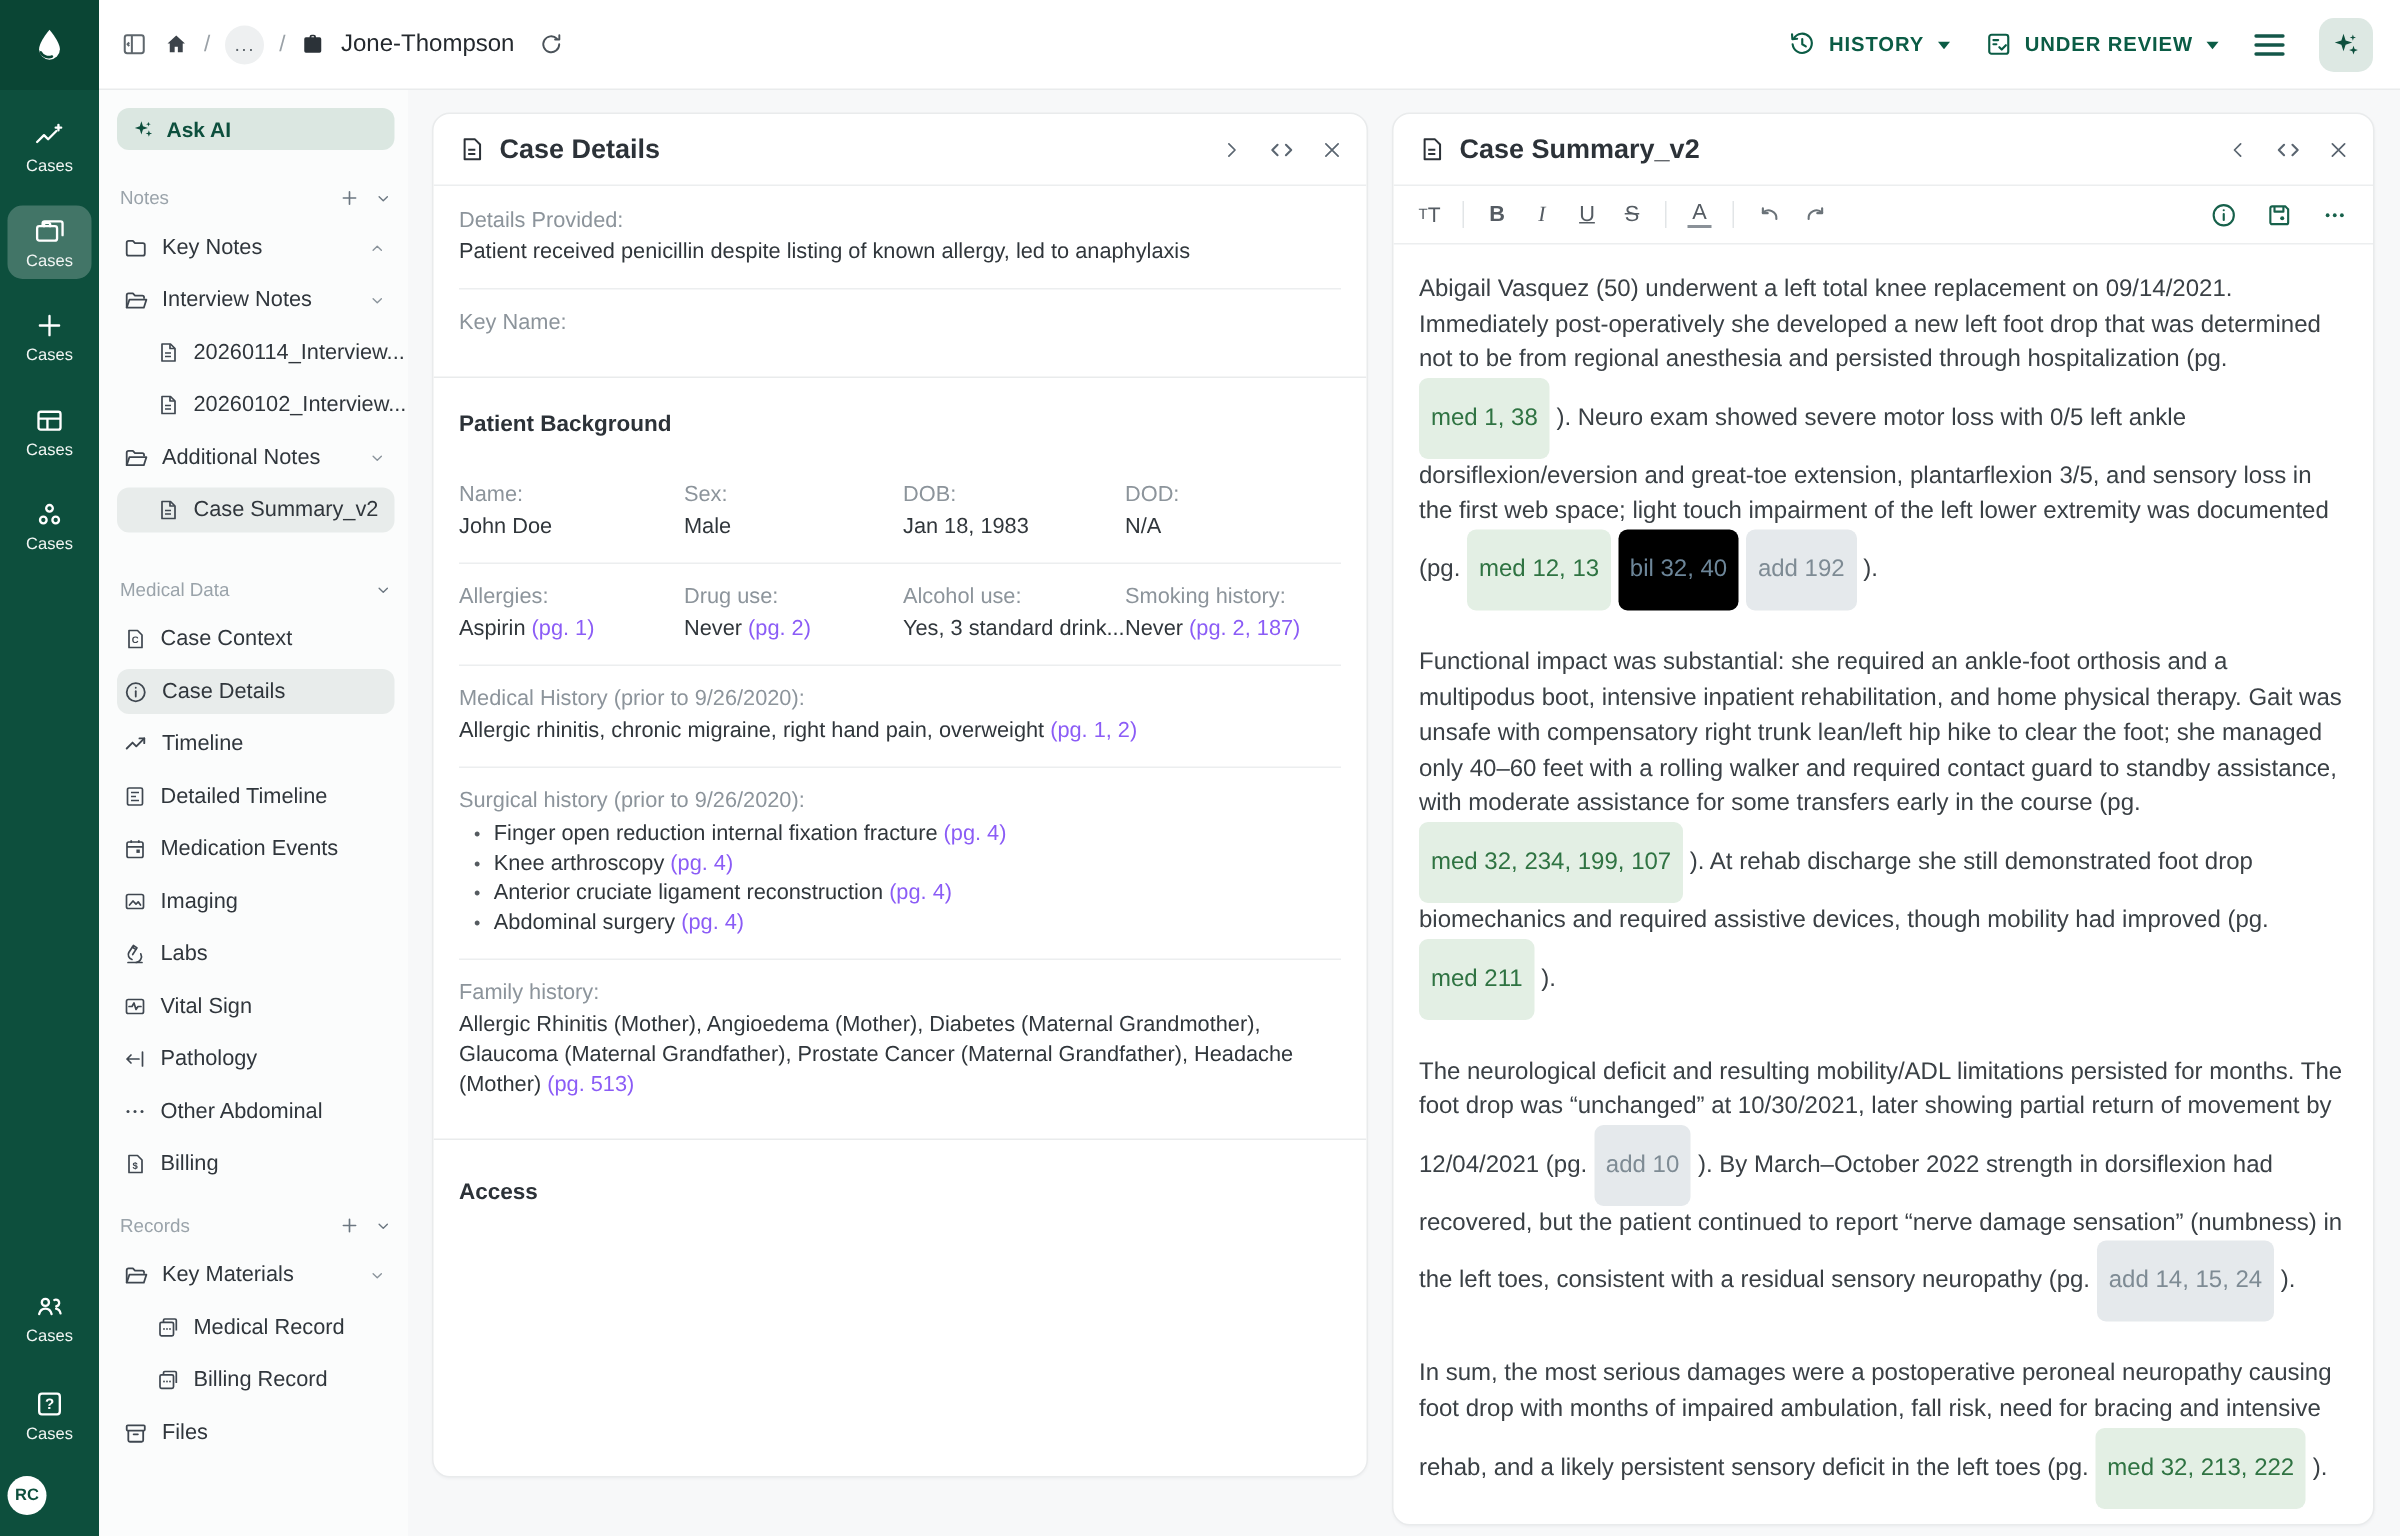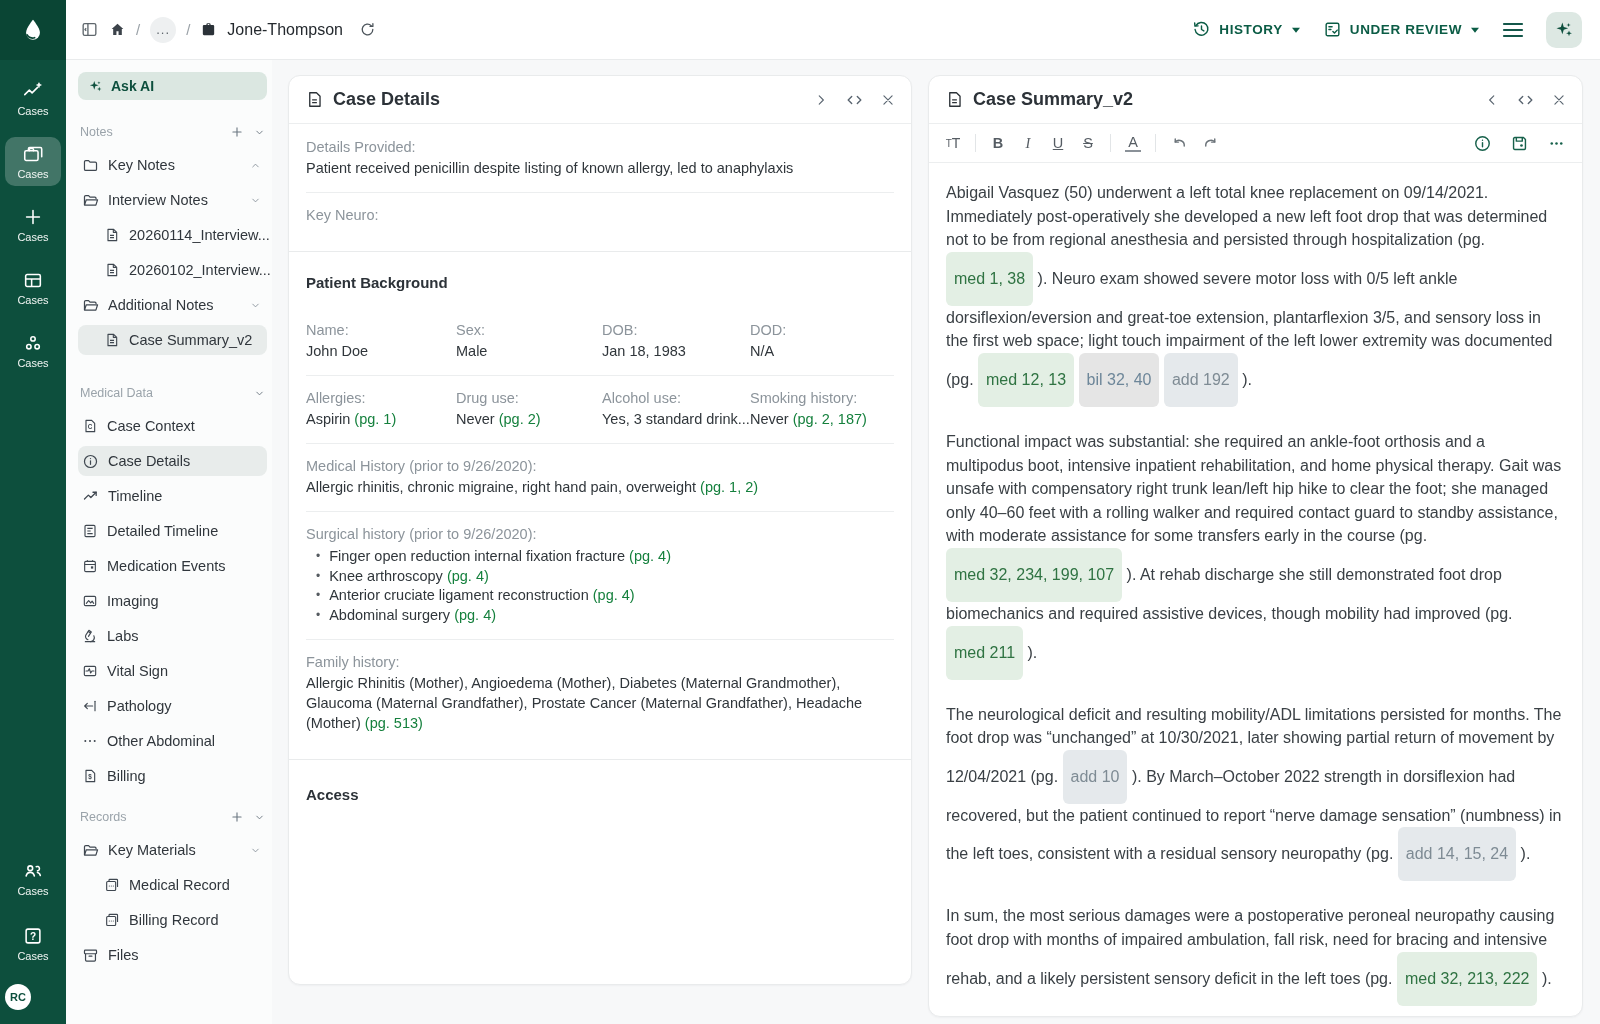--- a/index.html
+++ b/index.html
@@ -19,21 +19,21 @@
   .topbar { position:absolute; left:66px; top:0; right:0; height:60px; background:#fff; border-bottom:1px solid #e9ebec; display:flex; align-items:center; padding:0 18px 0 14px; z-index:20; }
   .crumb { display:flex; align-items:center; gap:10px; color:#6b7278; font-size:15px; }
   .crumb .sep { color:#9aa1a7; }
   .crumb-ellipsis { width:26px; height:26px; border-radius:50%; background:#eef0f1; display:flex; align-items:center; justify-content:center; color:#5f676d; font-size:13px; letter-spacing:1px; cursor:pointer; }
   .crumb-title { color:#24292e; font-size:16px; font-weight:500; }
   .topbar-right { margin-left:auto; display:flex; align-items:center; gap:22px; }
   .tb-btn { display:flex; align-items:center; gap:8px; color:#0b5c45; font-size:13.5px; font-weight:700; letter-spacing:.6px; cursor:pointer; }
   .sparkle-btn { width:36px; height:36px; border-radius:10px; background:#dde8e3; display:flex; align-items:center; justify-content:center; cursor:pointer; }
 
   
-  .sidebar { position:absolute; left:66px; top:60px; bottom:0; width:214px; background:#fbfcfc; border-right:1px solid #eab308; padding:12px 12px 0 12px; overflow:hidden; }
+  .sidebar { position:absolute; left:66px; top:60px; bottom:0; width:214px; background:#fbfcfc; border-right:5px solid #eab308; padding:12px 12px 0 12px; overflow:hidden; }
   .askai { height:28px; border-radius:8px; background:#dbe7e1; color:#0d4f3d; display:flex; align-items:center; gap:8px; padding:0 10px; font-size:14px; font-weight:600; cursor:pointer; margin-bottom:20px; }
   .sec-head { display:flex; align-items:center; color:#9aa3aa; font-size:12.5px; height:24px; margin:6px 2px 6px 2px; }
   .sec-head .sp { margin-left:auto; display:flex; align-items:center; gap:10px; }
   .nav-row { display:flex; align-items:center; gap:9px; height:30px; border-radius:8px; padding:0 6px 0 4px; font-size:14.5px; color:#30363c; cursor:pointer; margin-bottom:5px; }
   .nav-row.indent { padding-left:26px;text-align:center; }
   .nav-row.sel { background:#e8eceb; }
   .nav-row .chev { margin-left:auto; color:#8a939b; display:flex; }
   .ic { display:inline-flex; flex:none; }
 
   
@@ -44,21 +44,21 @@
   .head-icons { margin-left:auto; display:flex; align-items:center; gap:18px; color:#5b6671; }
   .head-icons .hi { cursor:pointer; display:flex; }
 
   
   .details-card { left:16px; top:15px; width:624px; height:910px; }
   .d-body { padding:14px 17px 0 17px; }
   .d-sec-h { font-size:15px; font-weight:700; color:#2c3238; margin:16px 0 30px 0; }
   .d-sec-h.first { margin-top:17px; }
   .f-label { font-size:14.5px; color:#8c949b; line-height:19px; }
   .f-value { font-size:14.5px; color:#30363b; line-height:20px; margin-top:1px; }
-  .pgref { color:#15803d; }
+  .pgref { color:#8b5cf6; }
   .hr { border-top:1px solid #eceeef; margin:14px 0 13px 0; }
   .secbreak { border-top:1px solid #e9ebec; margin:26px -17px 0 -17px; }
   .grid4 { display:grid; grid-template-columns:150px 146px 148px 1fr; }
   .nowrap { white-space:nowrap; overflow:visible; }
   .bullets { margin-top:3px; }
   .bullet { display:flex; gap:9px; font-size:14.5px; color:#30363b; line-height:19.5px; padding-left:10px; }
   .bullet .dot { color:#555b60; font-size:12px; line-height:19.5px; }
 
   
   .summary-card { left:656px; top:15px; width:655px; height:942px; }
@@ -71,21 +71,21 @@
   .t-btn.s { text-decoration:line-through; }
   .t-btn.a { border-bottom:2px solid #8a9198; line-height:15px; }
   .t-right { margin-left:auto; display:flex; align-items:center; gap:18px; color:#17614b; }
   .fontsize-ic span:first-child { font-size:10px; }
   .fontsize-ic span:last-child { font-size:14px; }
   .editor { padding:18px 16px 0 17px; font-size:16px; line-height:23.6px; color:#3a4045; }
   .editor p { margin:0 0 23px 0; }
   .chip { display:inline-block; border-radius:6px; padding:16px 8px; line-height:22px; cursor:pointer; }
   .chip.med { background:#e3efe4; color:#2f7342; }
   .chip.bil { background:#e3eaee; color:#6d8success; }
-  .chip.bil { background:#e5e5e5; color:#6d8699; }
+  .chip.bil { background:#000000; color:#6d8699; }
   .chip.add { background:#e5e9ec; color:#7e8b94; }
 </style>
 </head>
 <body>
 
 <div class="rail">
   <div class="rail-logo">
     <span class="ic">
       <svg width="26" height="26" viewBox="0 0 24 24">
           <path d="M12 2.6C12 2.6 5.6 10 5.6 14.6a6.4 6.4 0 0 0 12.8 0C18.4 10 12 2.6 12 2.6z" fill="#fff"></path>
@@ -566,21 +566,21 @@
               <path d="M5 5l14 14M19 5 5 19"></path>
             </svg>
           </span>
       </span>
     </div>
     <div class="d-body">
 
       <div class="f-label">Details Provided:</div>
       <div class="f-value">Patient received penicillin despite listing of known allergy, led to anaphylaxis</div>
       <div class="hr"></div>
-      <div class="f-label">Key Neuro:</div>
+      <div class="f-label">Key Name:</div>
 
       <div class="secbreak"></div>
       <div class="d-sec-h" style="margin-top:22px">Patient Background</div>
 
       <div class="grid4">
         <div>
             <div class="f-label">Name:</div>
             <div class="f-value">John Doe</div>
           </div>
         <div>

